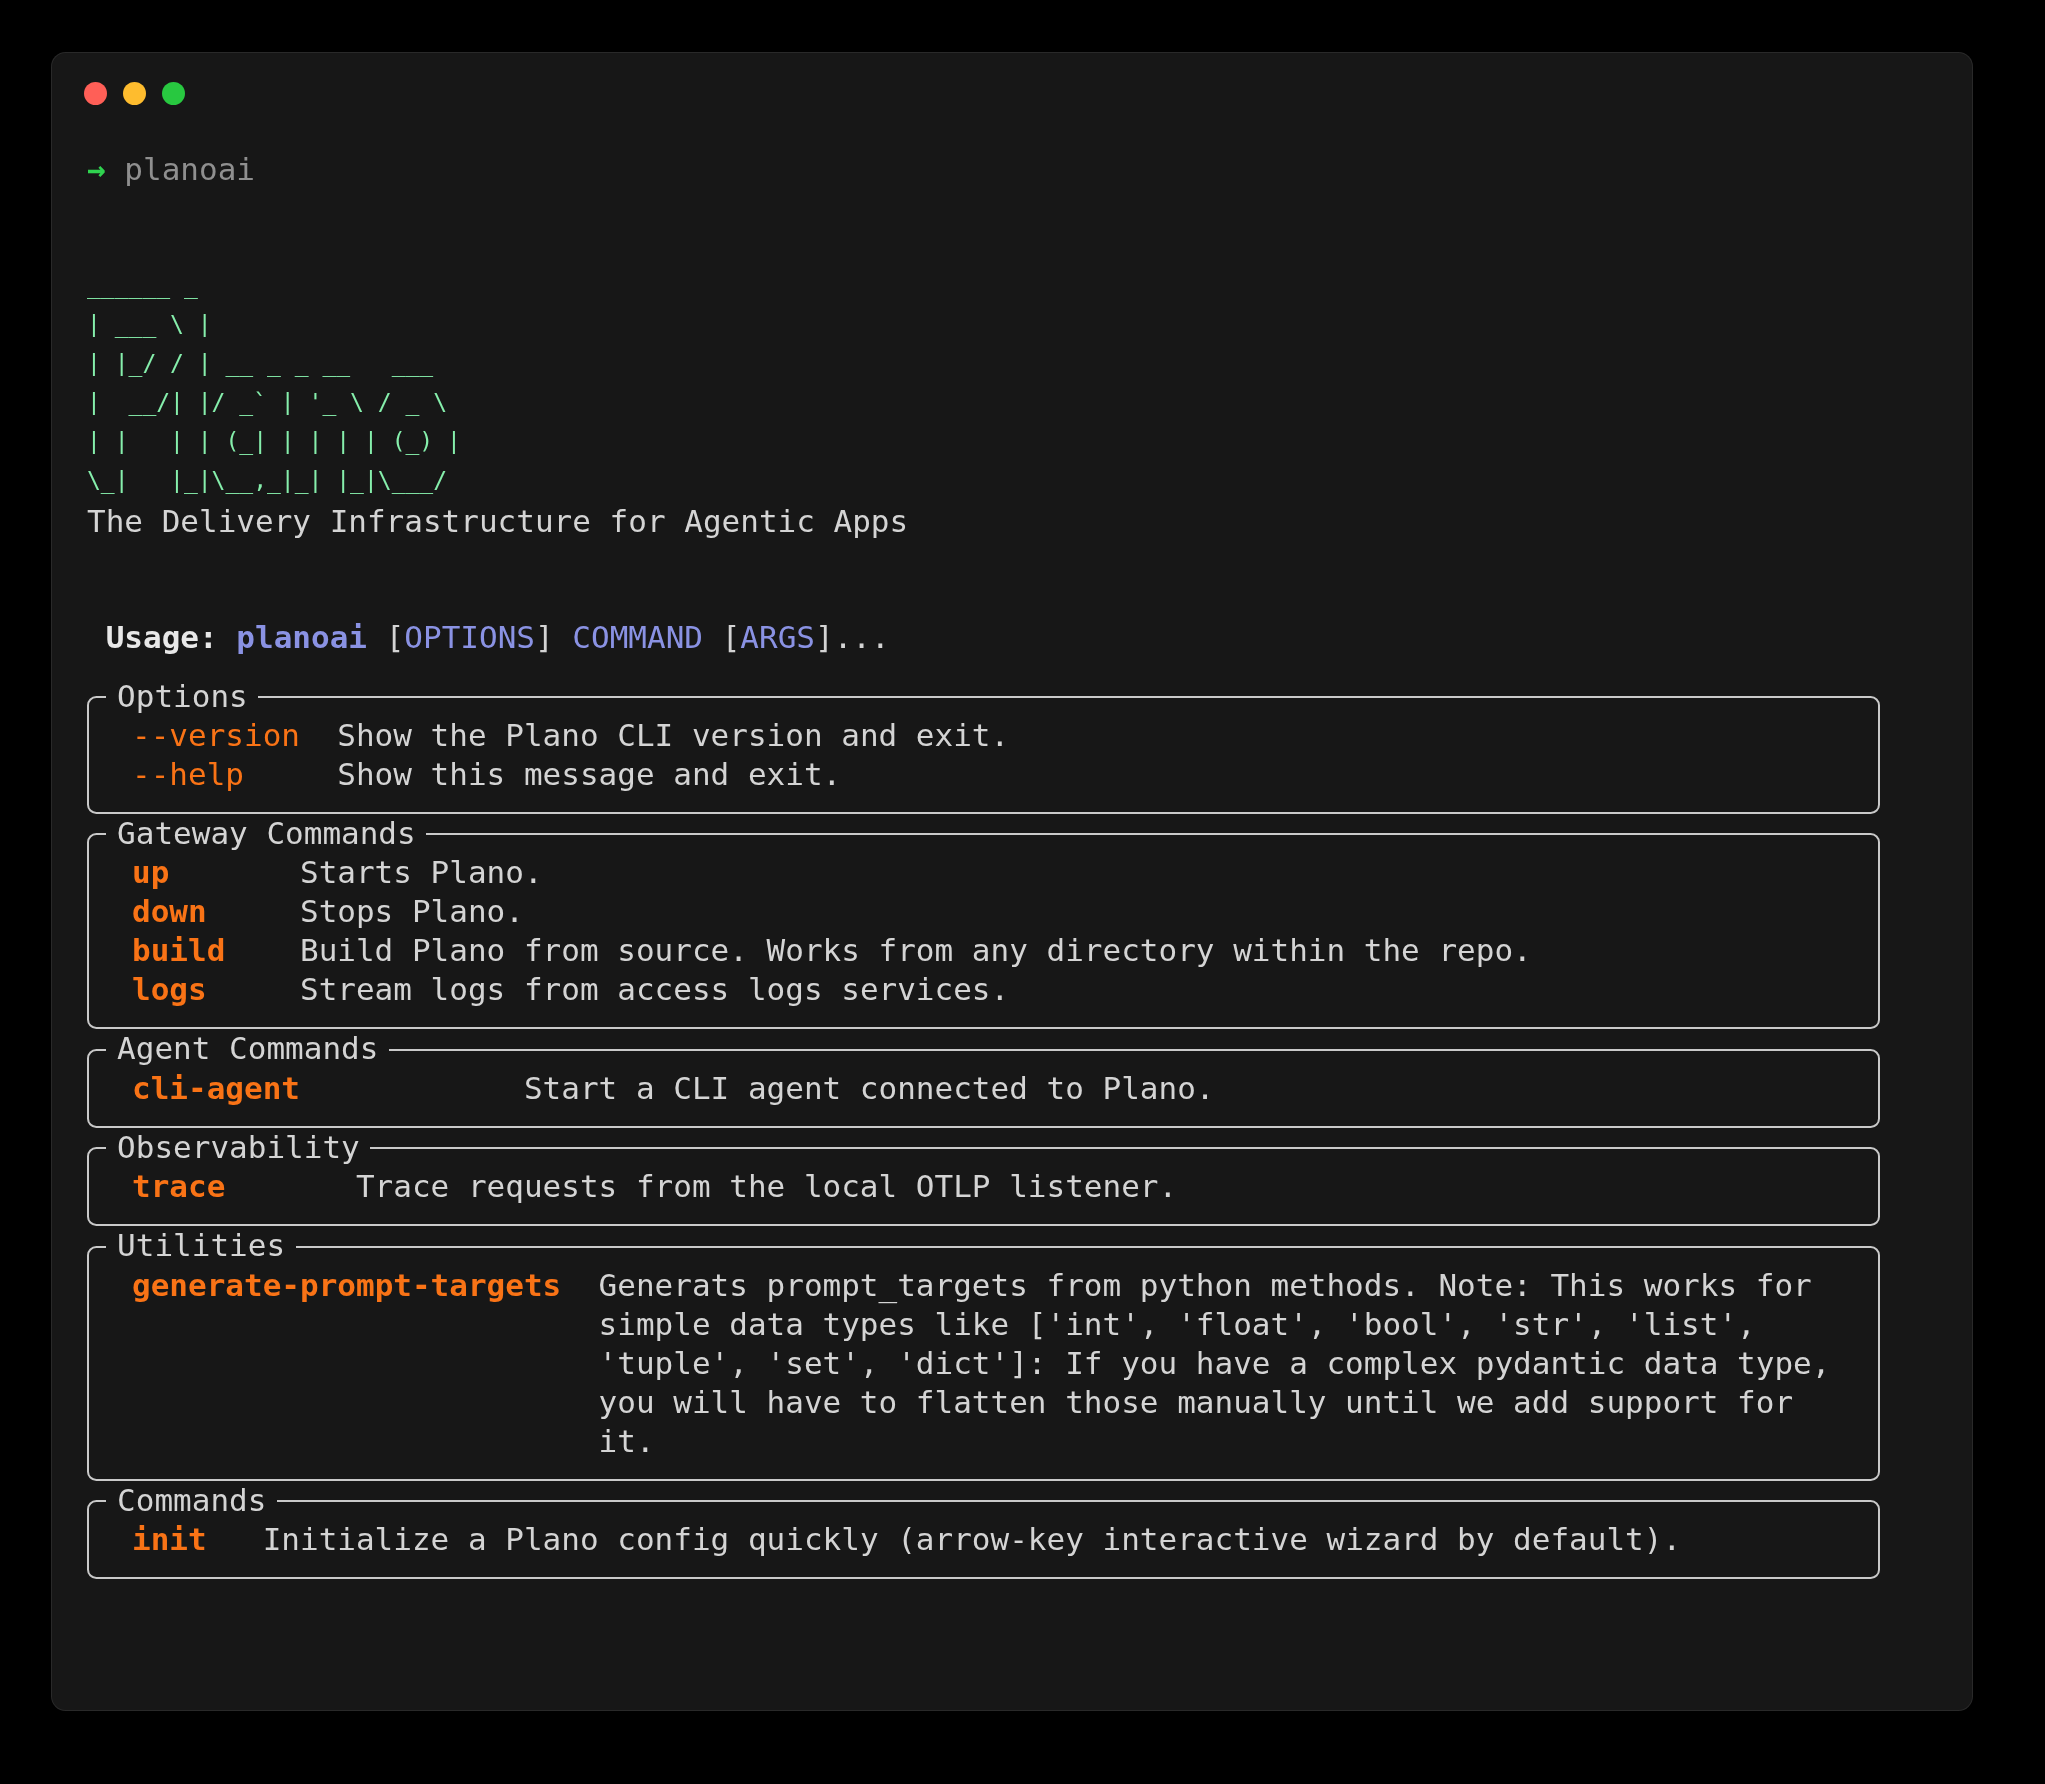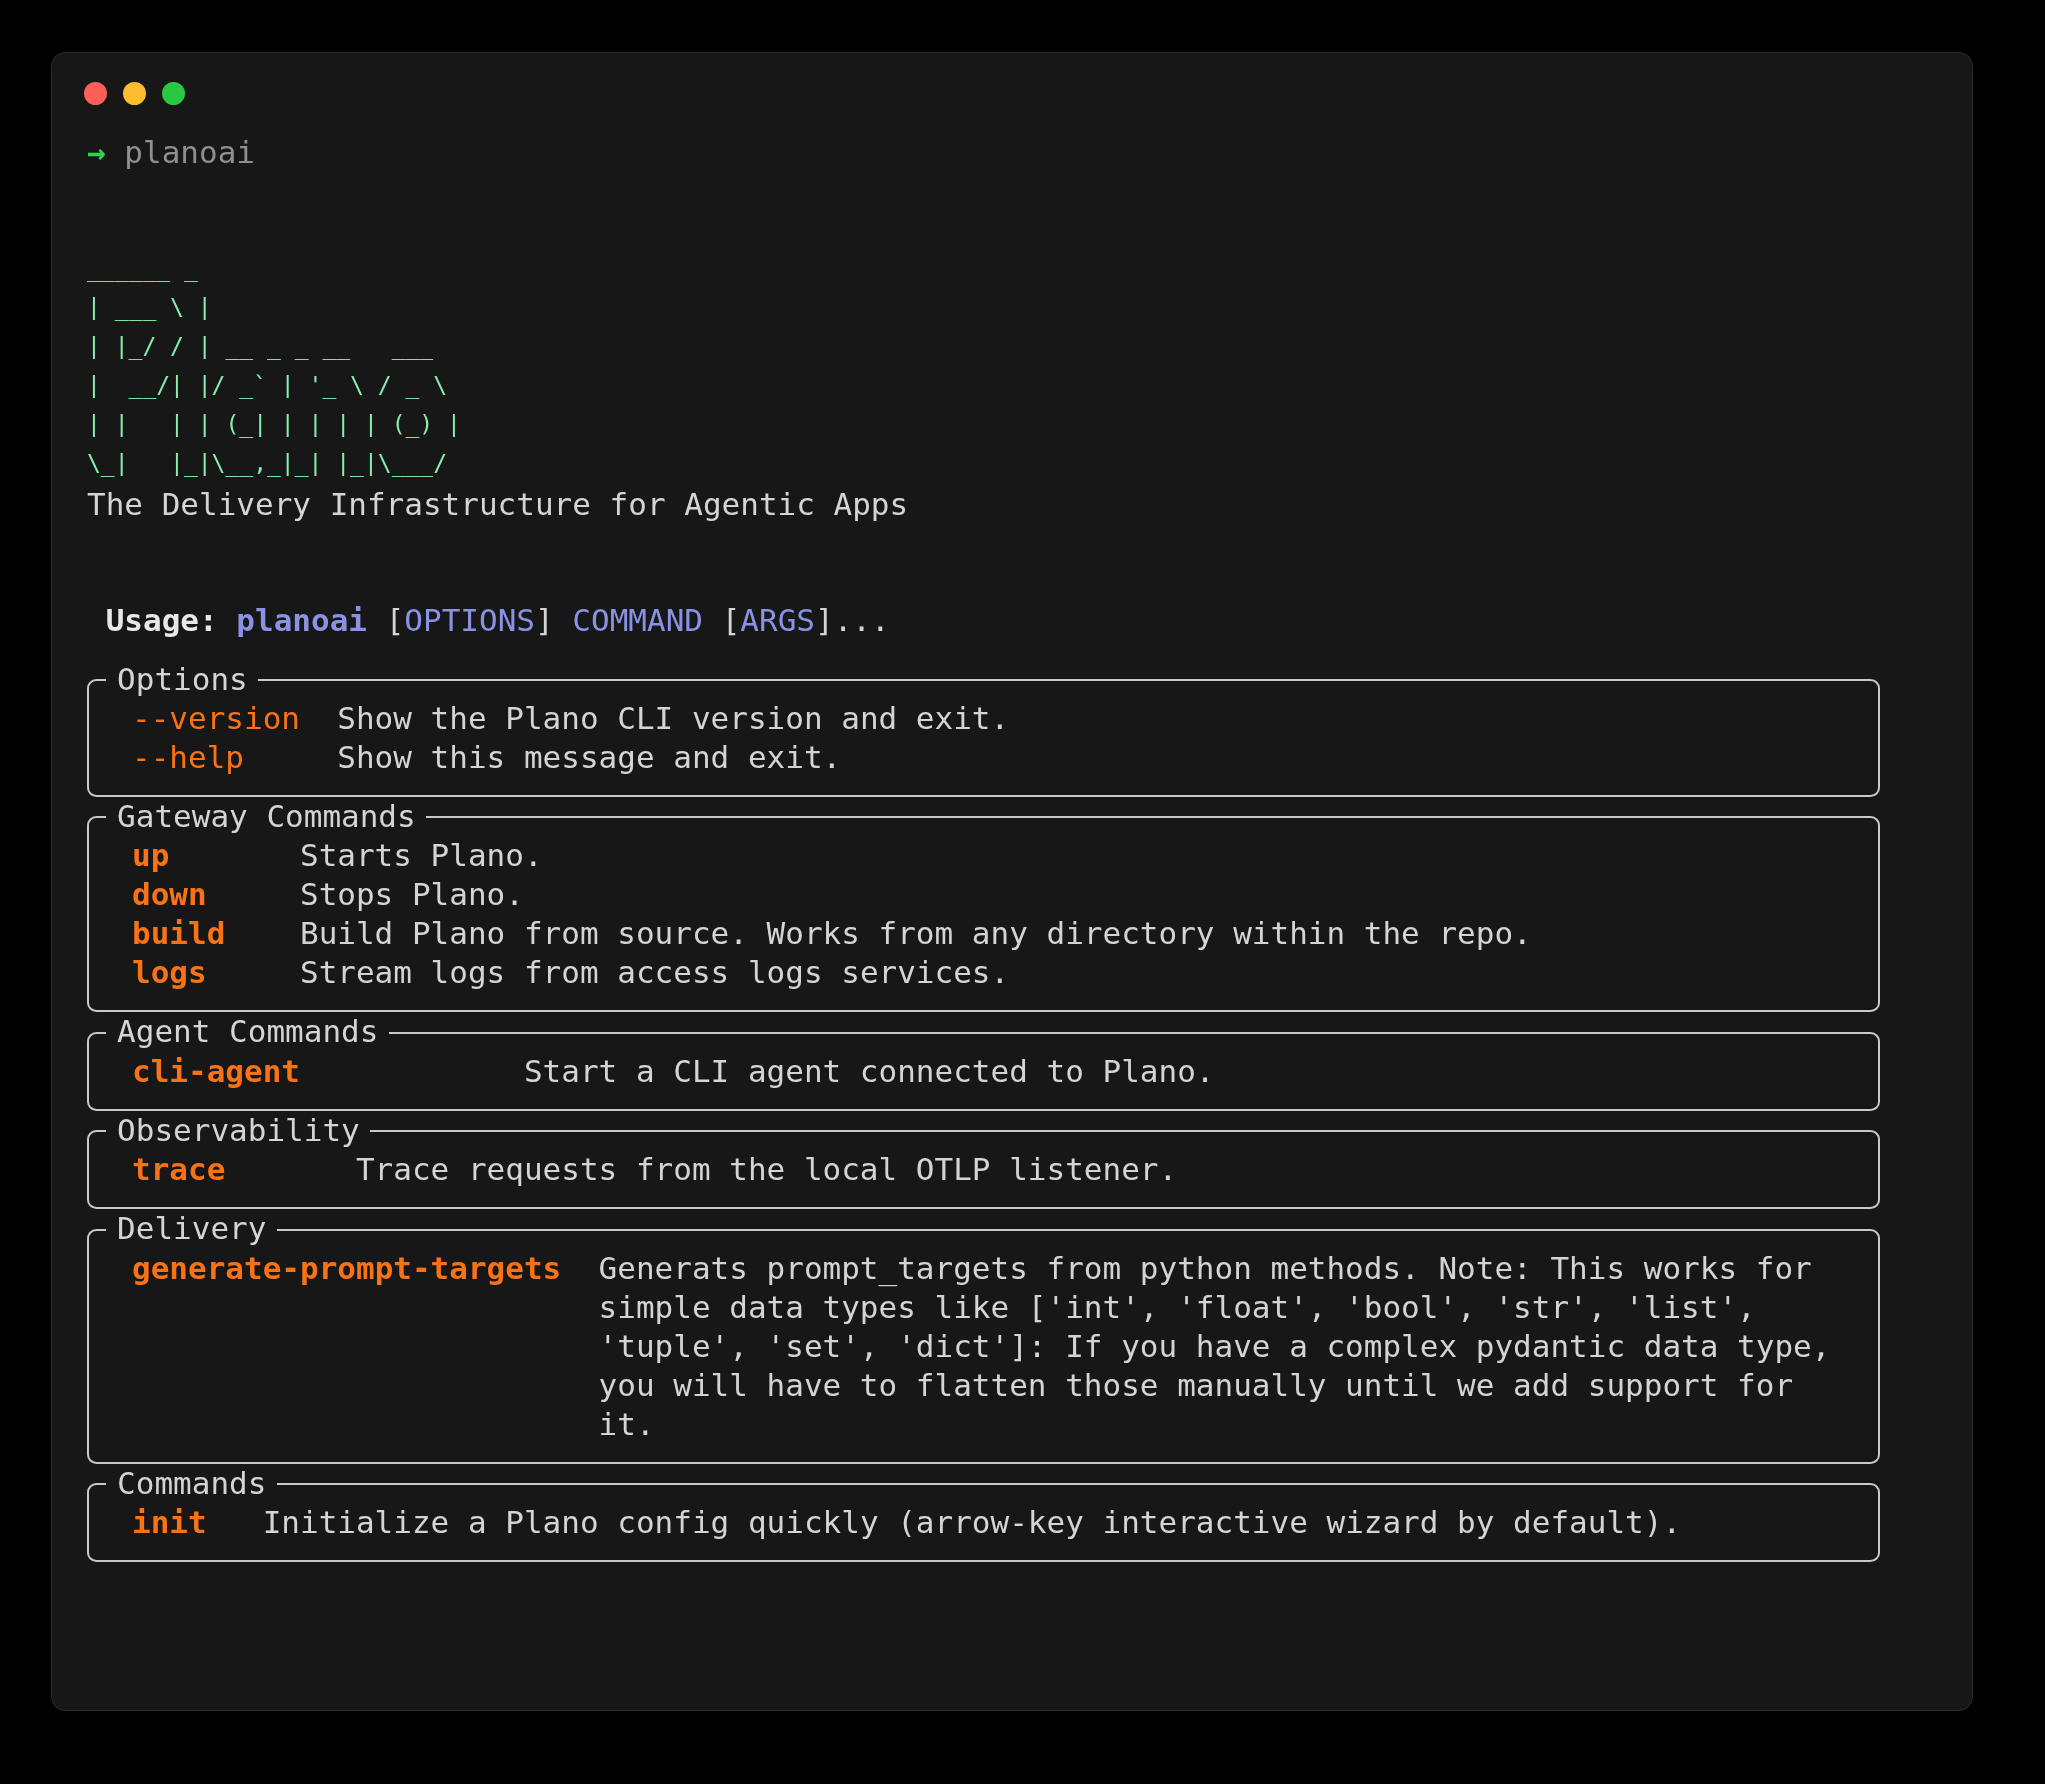--- a/index.html
+++ b/index.html
@@ -25,21 +25,21 @@
   .traffic-lights span{
     width:23px;height:23px;border-radius:50%;
     display:block;
   }
   .tl-red{background:#ff5f57;}
   .tl-yellow{background:#febc2e;}
   .tl-green{background:#28c840;}
 
   .term{
     position:absolute;left:0;top:0;right:0;bottom:0;
-    padding:0 29px 0 35px;
+    padding:17px 29px 0 35px;
     font-size:31px;line-height:39px;
     color:#d4d4d4;
     box-sizing:border-box;
   }
   .prompt-line{margin-top:80px;white-space:pre;}
   .prompt-arrow{color:#2fd34f;font-weight:bold;}
   .prompt-cmd{color:#8f8f8f;}
 
   pre.logo{
     margin:77px 0 0 0;
@@ -160,21 +160,21 @@
 
       <div class="panel">
         <span class="panel-title">Observability</span>
         <div class="row">
           <span class="name w12">trace</span>
           <span class="desc">Trace requests from the local OTLP listener.</span>
         </div>
       </div>
 
       <div class="panel">
-        <span class="panel-title">Delivery</span>
+        <span class="panel-title">Utilities</span>
         <div class="row">
           <span class="name w25">generate-prompt-targets</span>
           <span class="desc">Generats prompt_targets from python methods. Note: This works for
 simple data types like ['int', 'float', 'bool', 'str', 'list',
 'tuple', 'set', 'dict']: If you have a complex pydantic data type,
 you will have to flatten those manually until we add support for
 it.</span>
         </div>
       </div>
 

